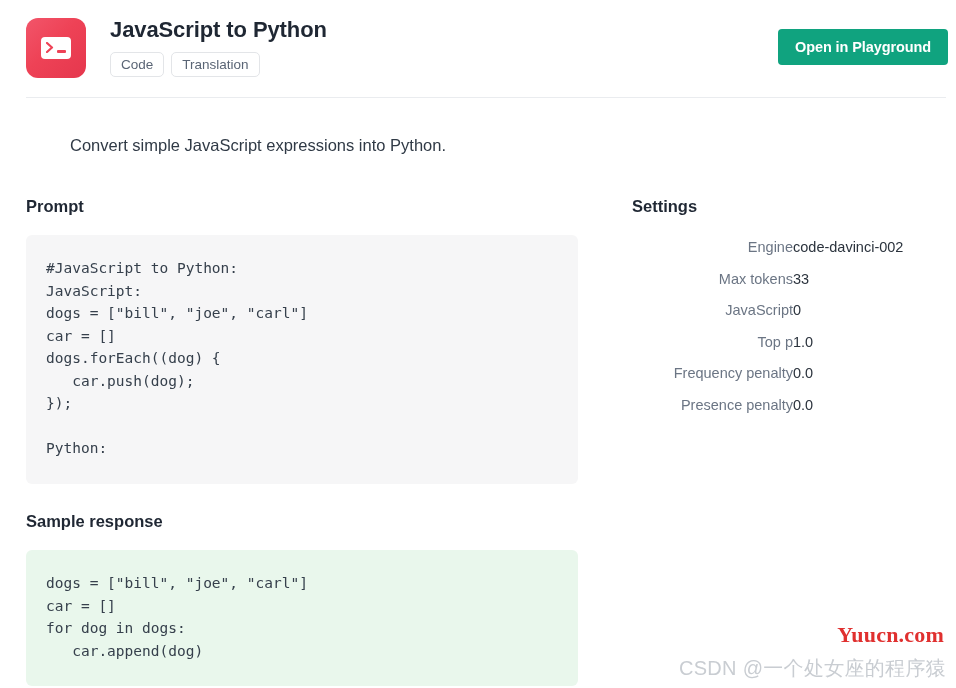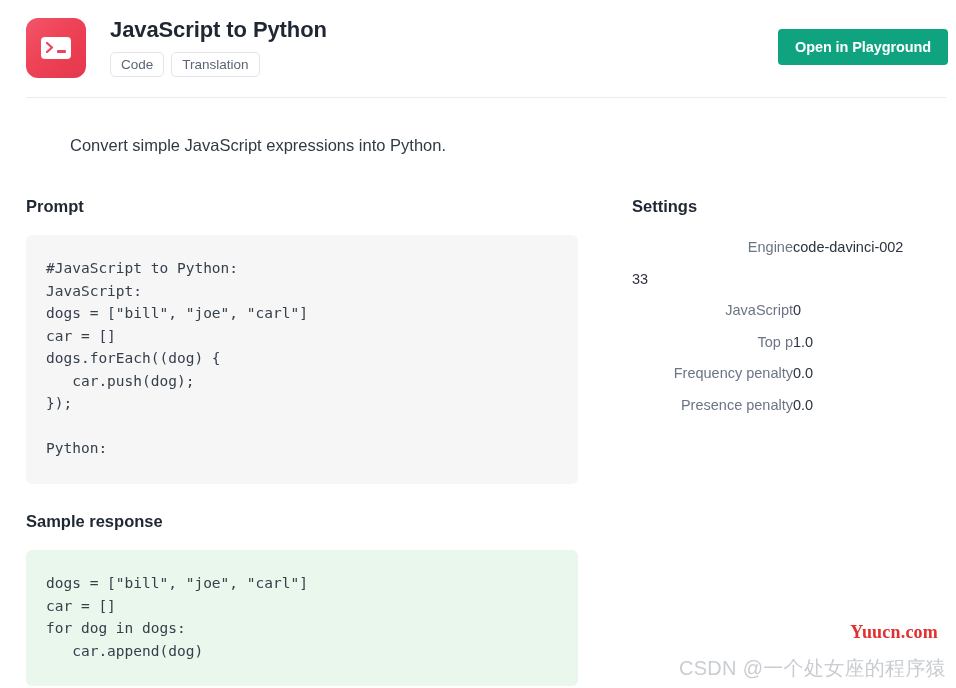--- a/index.html
+++ b/index.html
@@ -182,23 +182,23 @@
   .setting-value {
     font-size: 14.5px;
     color: #2b333d;
     line-height: 20px;
     text-align: right;
   }
 
   
   .wm-red {
     position: absolute;
-    right: 18px; top: 622px;
+    right: 12px; top: 622px;
     font-family: "Liberation Serif", serif;
-    font-size: 18px;
+    font-size: 22px;
     font-weight: bold;
     color: #e0302f;
     letter-spacing: 0.2px;
   }
   .wm-gray {
     position: absolute;
     right: 10px; top: 655px;
     font-family: "Liberation Sans", sans-serif;
     font-size: 20px;
     color: #c9cdd2;
@@ -262,20 +262,21 @@
   </div>
 
   <div class="settings">
     <h2 class="section-title">Settings</h2>
     <div class="settings-list">
       <div class="setting-row">
         <span class="setting-label">Engine</span>
         <span class="setting-value">code-davinci-002</span>
       </div>
       <div class="setting-row">
+        <span class="setting-label">Max tokens</span>
         <span class="setting-value">33</span>
       </div>
       <div class="setting-row">
         <span class="setting-label">JavaScript</span>
         <span class="setting-value">0</span>
       </div>
       <div class="setting-row">
         <span class="setting-label">Top p</span>
         <span class="setting-value">1.0</span>
       </div>

